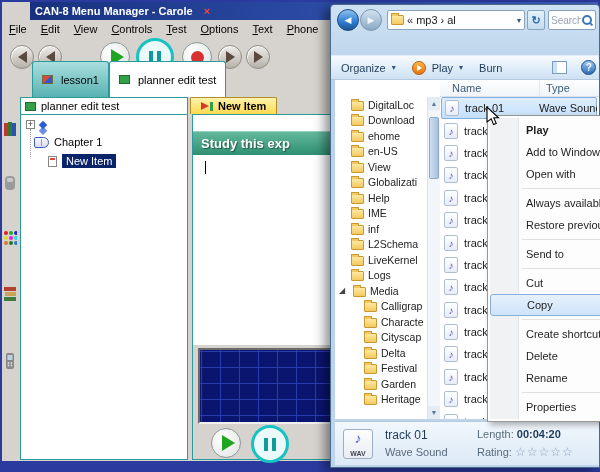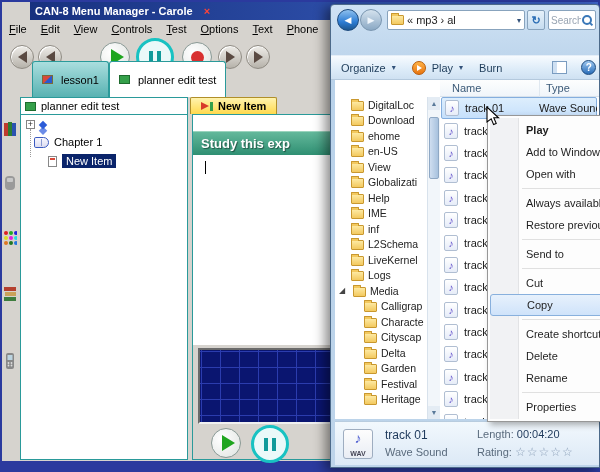--- a/index.html
+++ b/index.html
@@ -142,21 +142,21 @@
 
   .exp-status { position:absolute; left:4px; right:0; bottom:2px; height:44px;
          background:linear-gradient(#f2f8fd,#dce9f6); border-top:1px solid #b8ccdf; }
   .wavic { position:absolute; left:8px; top:7px; width:30px; height:30px; background:linear-gradient(#fdfdfd,#e9edf4);
          border:1px solid #9eadc0; border-radius:3px; }
   .wavic .nt { position:absolute; top:0; left:0; right:0; text-align:center; font-size:14px; color:#4a5ad0; }
   .wavic .lbl { position:absolute; bottom:1px; left:0; right:0; text-align:center; font-size:7px; font-weight:bold; color:#445; }
   .st-name { position:absolute; left:50px; top:6px; font-size:12px; color:#1e395b; }
   .st-type { position:absolute; left:50px; top:24px; color:#5a6b7d; }
   .st-len { position:absolute; left:142px; top:6px; color:#5a6b7d; }
-  .st-len b { color:#1e395b; font-weight:normal; }
+  .st-len b { color:#1e395b; font-weight:bold; }
   .st-rate { position:absolute; left:142px; top:23px; color:#5a6b7d; }
   .stars { color:#8fa3bb; letter-spacing:1px; font-size:12px; }
 
   
   .ctxmenu { position:absolute; left:487px; top:115px; width:150px; z-index:20; background:#fdfdfd;
          border:1px solid #979797; box-shadow:3px 3px 6px rgba(0,0,0,.3); padding:3px 2px; }
   .ctxmenu::before { content:""; position:absolute; left:2px; top:2px; bottom:2px; width:28px; background:#f1f2f4; border-right:1px solid #e2e3e5; }
   .cm-item { position:relative; height:22px; line-height:22px; padding-left:36px; color:#1e1e1e; white-space:nowrap; }
   .cm-item.bold { font-weight:bold; }
   .cm-item.hl { background:linear-gradient(var(--menu-hl-1,#e7f1fc),var(--menu-hl-2,#cfe3fa)); border:1px solid var(--menu-hl-border,#88b0dd);
@@ -407,25 +407,25 @@
       <div class="n-row sub">
           <span class="fold"></span>
           <span>Cityscap</span>
         </div>
       <div class="n-row sub">
           <span class="fold"></span>
           <span>Delta</span>
         </div>
       <div class="n-row sub">
           <span class="fold"></span>
+          <span>Festival</span>
+        </div>
+      <div class="n-row sub">
+          <span class="fold"></span>
           <span>Garden</span>
-        </div>
-      <div class="n-row sub">
-          <span class="fold"></span>
-          <span>Festival</span>
         </div>
       <div class="n-row sub">
           <span class="fold"></span>
           <span>Heritage</span>
         </div>
     </div>
 
     <div class="exp-scroll">
       <div class="sc-btn up">▲</div>
       <div class="sc-thumb"></div>

